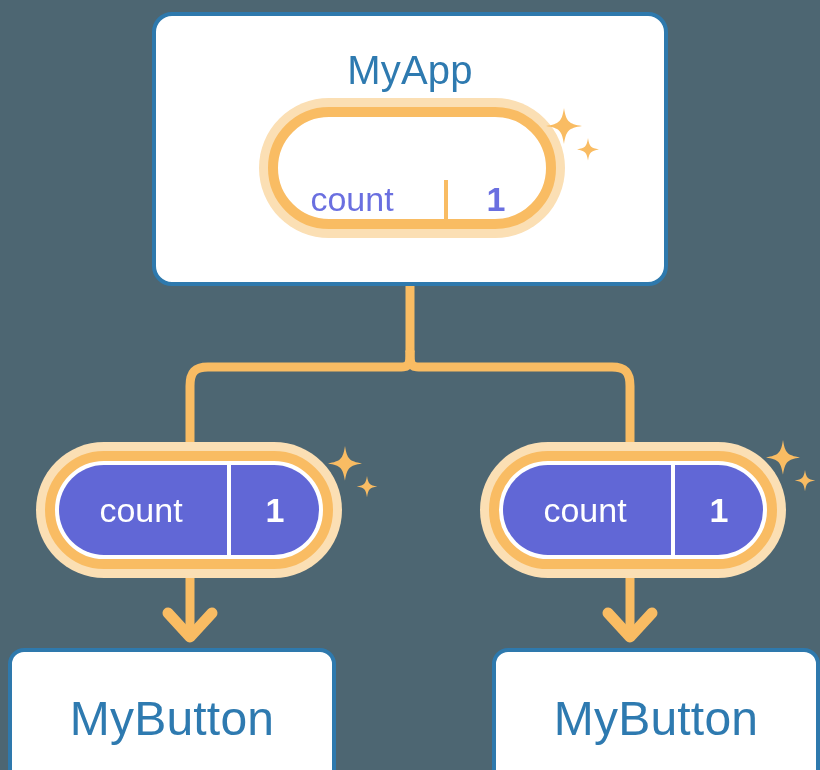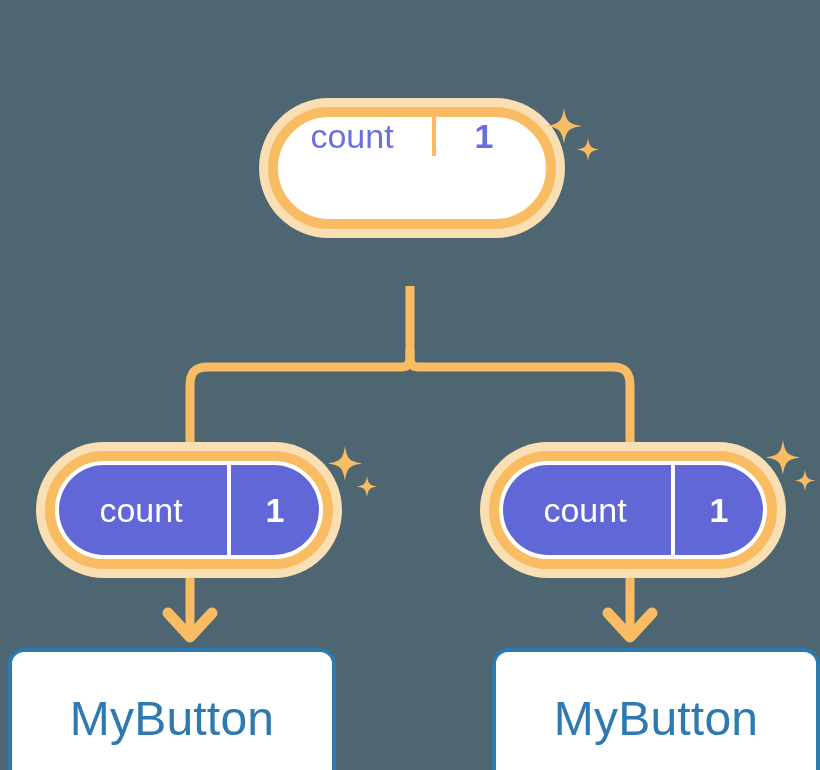--- a/index.html
+++ b/index.html
@@ -73,24 +73,25 @@
     border-radius: 16px;
   }
   #card-button-left  { left: 8px;   top: 648px; }
   #card-button-right { left: 492px; top: 648px; }
   .card-button .card-title { font-size: 48px; }
 
   
   .pill {
     position: absolute;
     display: flex;
-    align-items: flex-start;
+    align-items: flex-end;
     box-sizing: border-box;
     border-radius: 999px;
     z-index: 4;
+    gap: 12px;
   }
   .pill-seg {
     display: flex;
     align-items: center;
     justify-content: center;
     box-sizing: border-box;
     white-space: nowrap;
   }
   .pill-name  { font-size: 34px; font-weight: 400; }
   .pill-value { font-size: 34px; font-weight: 700; }
@@ -176,20 +177,23 @@
       <path d="M190,568 L190,634" fill="none" stroke="#f9bc63" stroke-width="9" stroke-linecap="butt"></path>
       <path d="M168,613 L190,637 L212,613" fill="none" stroke="#f9bc63" stroke-width="11" stroke-linecap="round" stroke-linejoin="round"></path>
     </g>
 
     <g>
       <path d="M630,568 L630,634" fill="none" stroke="#f9bc63" stroke-width="9" stroke-linecap="butt"></path>
       <path d="M608,613 L630,637 L652,613" fill="none" stroke="#f9bc63" stroke-width="11" stroke-linecap="round" stroke-linejoin="round"></path>
     </g>
   </svg>
 
+  <div class="card" id="card-myapp">
+    <div class="card-title">MyApp</div>
+  </div>
 
   <div class="pill pill-light" id="pill-myapp">
     <div class="pill-seg pill-name">count</div>
     <div class="pill-seg pill-value">1</div>
   </div>
 
   <div class="sparkle-group" id="sparkle-myapp">
     <svg width="70" height="70" viewBox="0 0 70 70">
       <path d="M26,4 C28.2,17.5 30.5,19.8 44,22 C30.5,24.2 28.2,26.5 26,40 C23.8,26.5 21.5,24.2 8,22 C21.5,19.8 23.8,17.5 26,4 Z" fill="#f9bc63"></path>
       <path d="M50,34 C51.4,42.6 52.8,44 61,45.4 C52.8,46.8 51.4,48.2 50,56.4 C48.6,48.2 47.2,46.8 39,45.4 C47.2,44 48.6,42.6 50,34 Z" fill="#f9bc63"></path>

